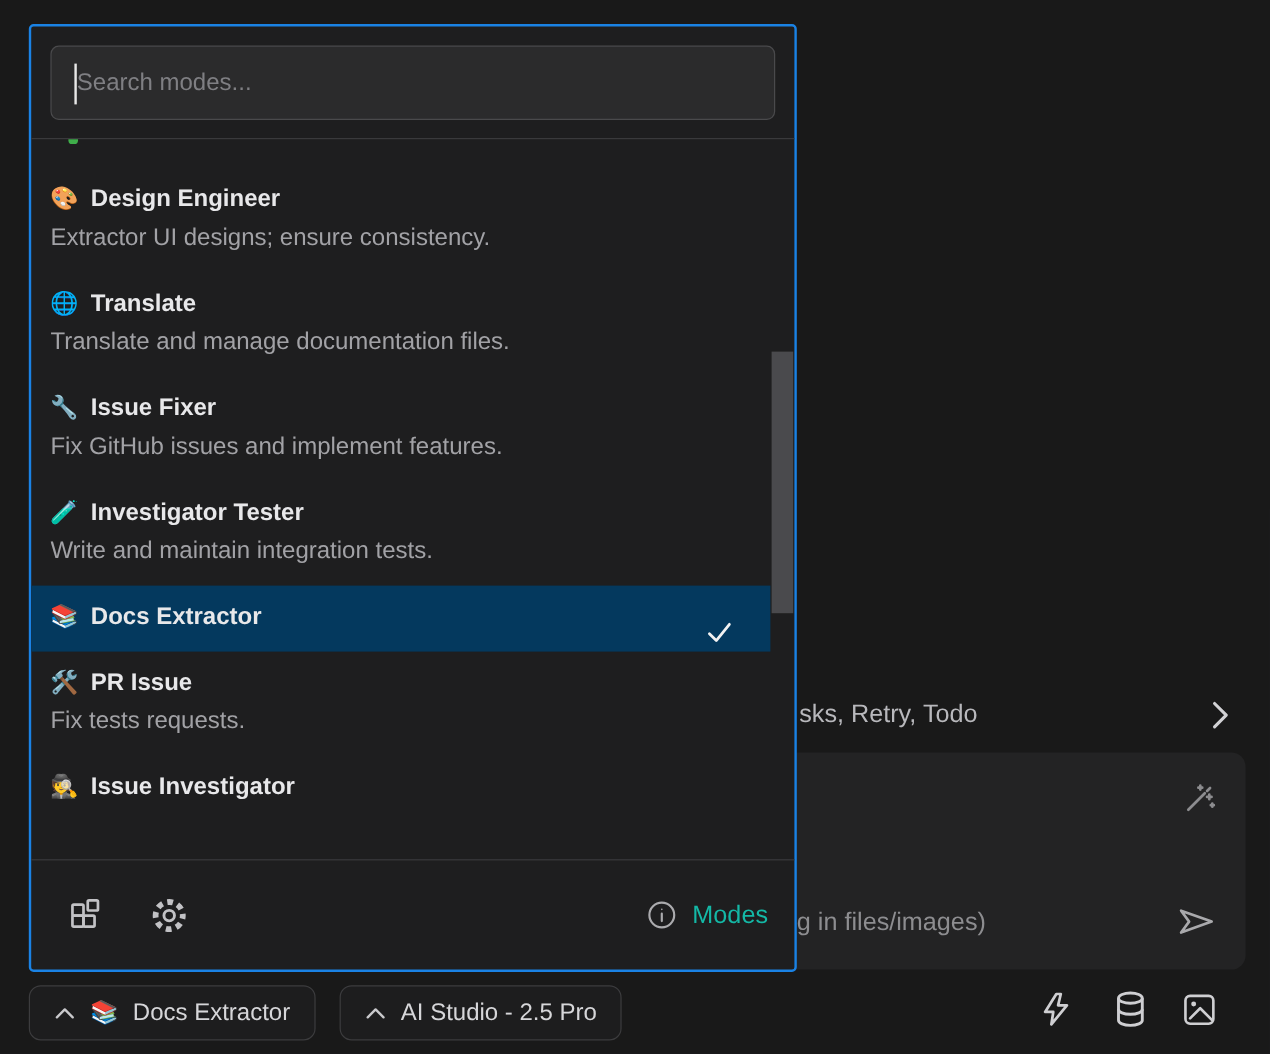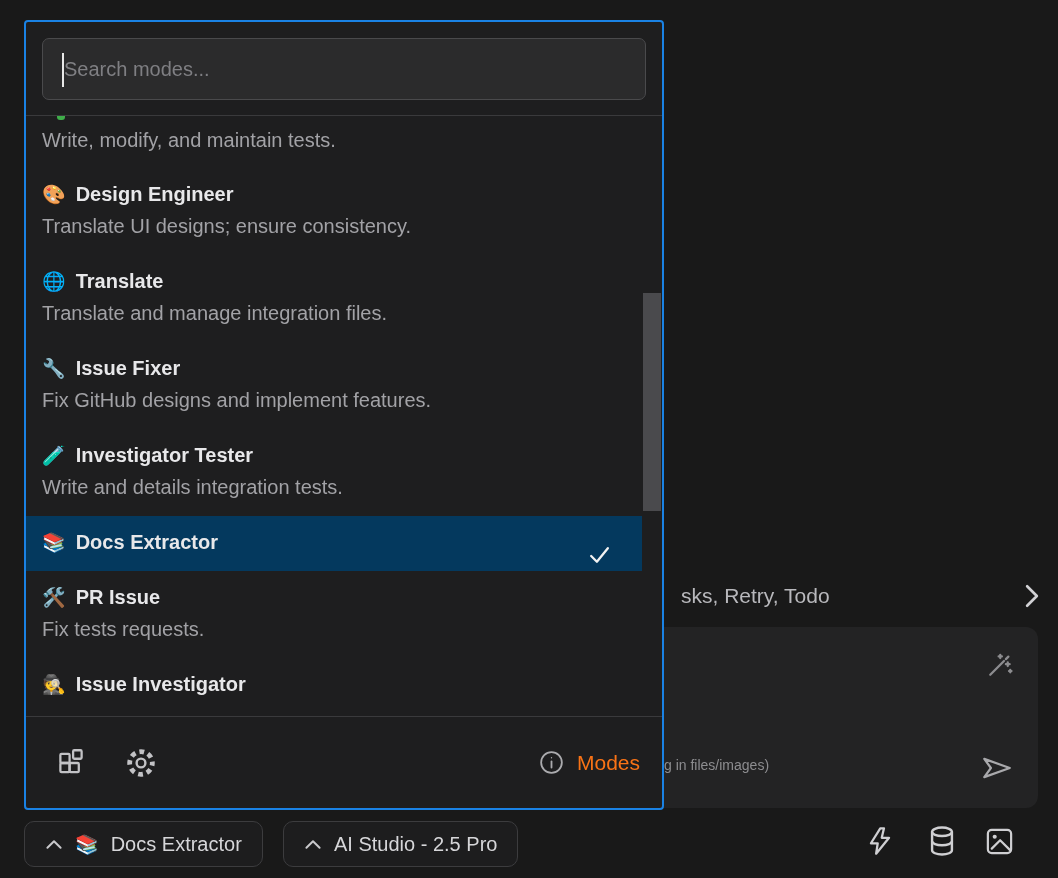--- a/index.html
+++ b/index.html
@@ -16,30 +16,30 @@
     font-family:"Liberation Sans",sans-serif;
     color:var(--title_text);
     position:relative;
   }
   svg{display:block;}
 
   
   .history-row{
     position:absolute;left:666px;top:578px;width:372px;height:36px;
     display:flex;align-items:center;justify-content:space-between;
-    color:#b8b8bc;font-size:21px;cursor:pointer;z-index:1;margin-left:15px;
+    color:#b8b8bc;font-size:21px;cursor:pointer;z-index:1;
   }
   .history-row .chev{color:#d2d2d5;margin-right:10px;}
   .chat-input{
     position:absolute;left:400px;top:627px;width:638px;height:181px;
     background:var(--chat_bg);border-radius:12px;z-index:1;
   }
   .chat-input .wand{position:absolute;right:24px;top:24px;color:#8c8c8f;cursor:pointer;}
   .chat-input .chat-placeholder{
-    position:absolute;left:264px;top:130px;font-size:14px;color:var(--muted_text);
+    position:absolute;left:264px;top:130px;font-size:21px;color:var(--muted_text);
     white-space:nowrap;
   }
   .chat-input .send{position:absolute;right:24px;top:126px;color:#a9a9ac;cursor:pointer;}
 
   
   .status-bar{position:absolute;left:0;top:810px;width:1058px;height:68px;z-index:1;}
   .pill-btn{
     position:absolute;top:11px;height:46px;display:flex;align-items:center;gap:12px;
     background:#1d1d1e;border:1px solid var(--button_border);border-radius:10px;
     color:#d6d6d9;font-size:20px;padding:0 20px;cursor:pointer;
@@ -95,21 +95,21 @@
   .scroll-thumb{
     position:absolute;right:1px;top:177px;width:18px;height:218px;
     background:var(--scrollbar);cursor:pointer;
   }
 
   .panel-footer{
     flex:1;display:flex;align-items:center;padding:0 22px 0 28px;gap:36px;
   }
   .footer-icon{color:#c2c2c5;background:none;border:none;padding:0;cursor:pointer;}
   .footer-right{margin-left:auto;display:flex;align-items:center;gap:12px;}
-  .modes-label{font-size:21px;color:#f97316;}
+  .modes-label{font-size:21px;color:#14b8a6;}
   .info-icon{color:#ababae;}
 </style>
 </head>
 <body>
 
 <div class="history-row">
   <span>sks, Retry, Todo</span>
   <span class="chev">
     <svg width="22" height="26" viewBox="0 0 10 16">
         <polyline points="2,2 8,8 2,14" fill="none" stroke="currentColor" stroke-width="1.6" stroke-linecap="round" stroke-linejoin="round"></polyline>
@@ -183,57 +183,56 @@
       <div class="caret"></div>
     </div>
   </div>
   <div class="hr"></div>
 
   <div class="modes-list">
     <div class="scroll-thumb"></div>
   <div class="mode-item description-only">
     <div class="clipped-emoji"></div>
 
-    <div class="mode-desc">Write, modify, and maintain tests.</div>
 
   </div>
       <div class="mode-item full">
 
     <div class="mode-title">
       <span class="mode-emoji">🎨</span>
       <span>Design Engineer</span>
     </div>
-    <div class="mode-desc">Translate UI designs; ensure consistency.</div>
+    <div class="mode-desc">Extractor UI designs; ensure consistency.</div>
 
   </div>
       <div class="mode-item full">
 
     <div class="mode-title">
       <span class="mode-emoji">🌐</span>
       <span>Translate</span>
     </div>
-    <div class="mode-desc">Translate and manage integration files.</div>
+    <div class="mode-desc">Translate and manage documentation files.</div>
 
   </div>
       <div class="mode-item full">
 
     <div class="mode-title">
       <span class="mode-emoji">🔧</span>
       <span>Issue Fixer</span>
     </div>
-    <div class="mode-desc">Fix GitHub designs and implement features.</div>
+    <div class="mode-desc">Fix GitHub issues and implement features.</div>
 
   </div>
       <div class="mode-item full">
 
     <div class="mode-title">
       <span class="mode-emoji">🧪</span>
       <span>Investigator Tester</span>
     </div>
-    <div class="mode-desc">Write and details integration tests.</div>
+    <div class="mode-desc">Write and maintain integration tests.</div>
 
   </div>
       <div class="mode-item full selected">
 
     <div class="mode-title">
       <span class="mode-emoji">📚</span>
       <span>Docs Extractor</span>
     </div>
     <span class="check">
       <svg width="25" height="25" viewBox="0 0 24 24">

